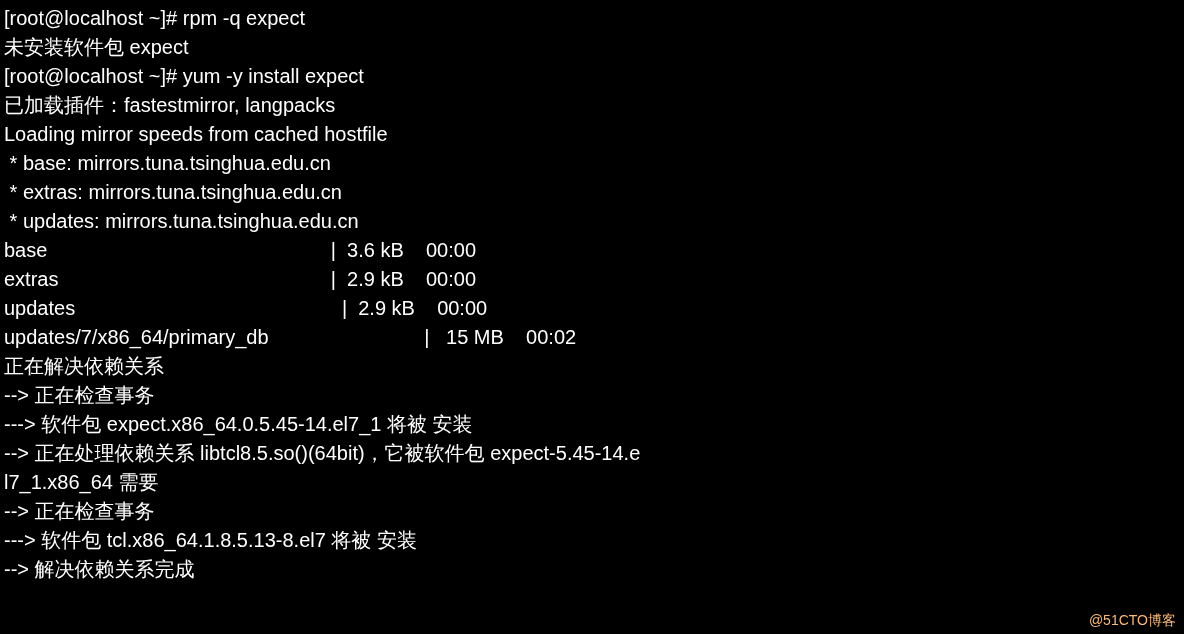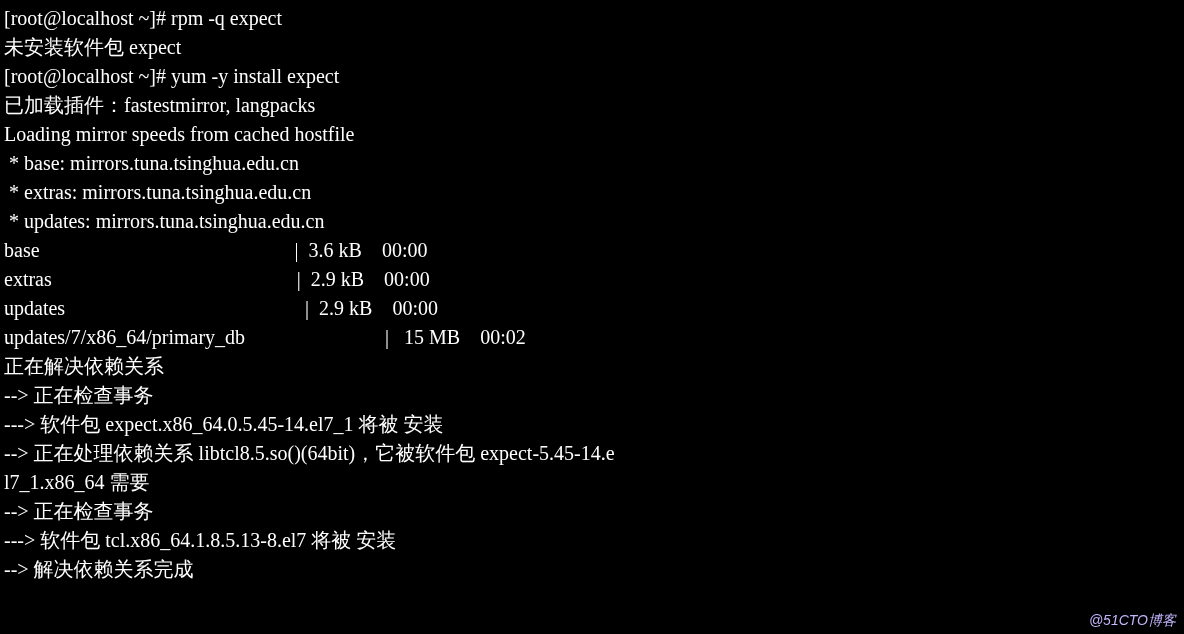--- a/index.html
+++ b/index.html
@@ -12,30 +12,29 @@
     line-height: 1.45;
     width: 1184px;
     height: 634px;
     box-sizing: border-box;
     overflow: hidden;
     position: relative;
   }
   pre {
     margin: 0;
     white-space: pre;
-    font-family: Liberation Serif, serif;
+    font-family: Liberation Sans, sans-serif;
   }
   .watermark {
     position: absolute;
     right: 8px;
     bottom: 4px;
     font-size: 14px;
-    color: #c4b5fd;
+    color: #fdba74;
     font-family: sans-serif;
-    font-style: italic;
   }
 </style>
 </head>
 <body>
 
 <pre><span>[root@localhost ~]# </span><span>rpm -q expect</span>
 <span>未安装软件包 expect</span>
 <span>[root@localhost ~]# </span><span>yum -y install expect</span>
 <span>已加载插件：fastestmirror, langpacks</span>
 <span>Loading mirror speeds from cached hostfile</span>

